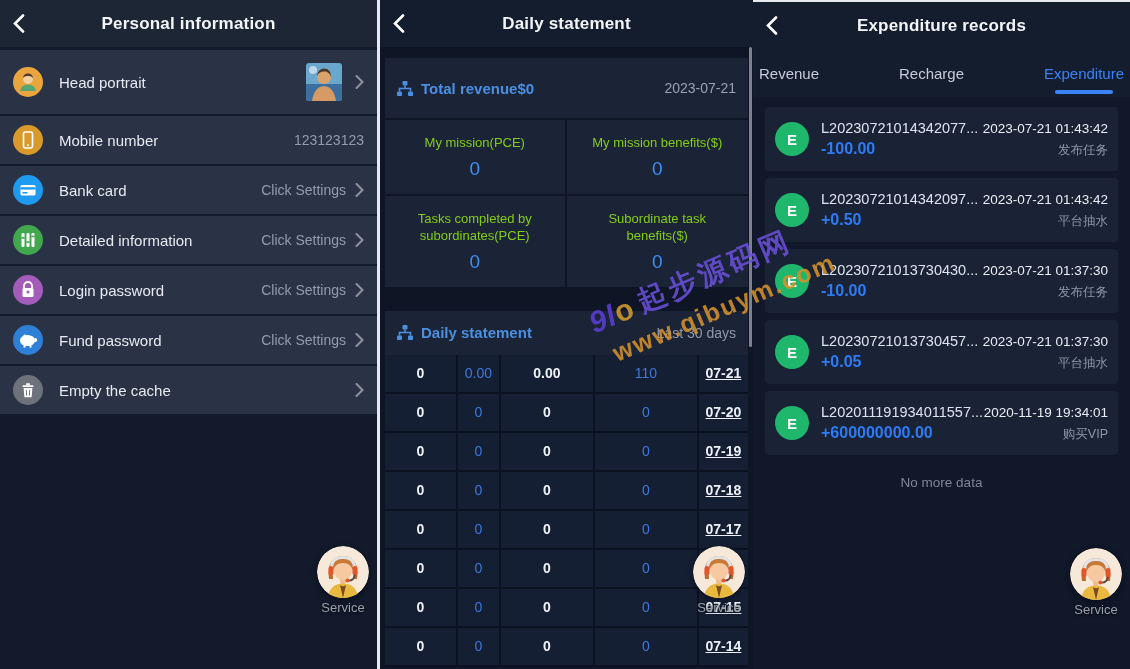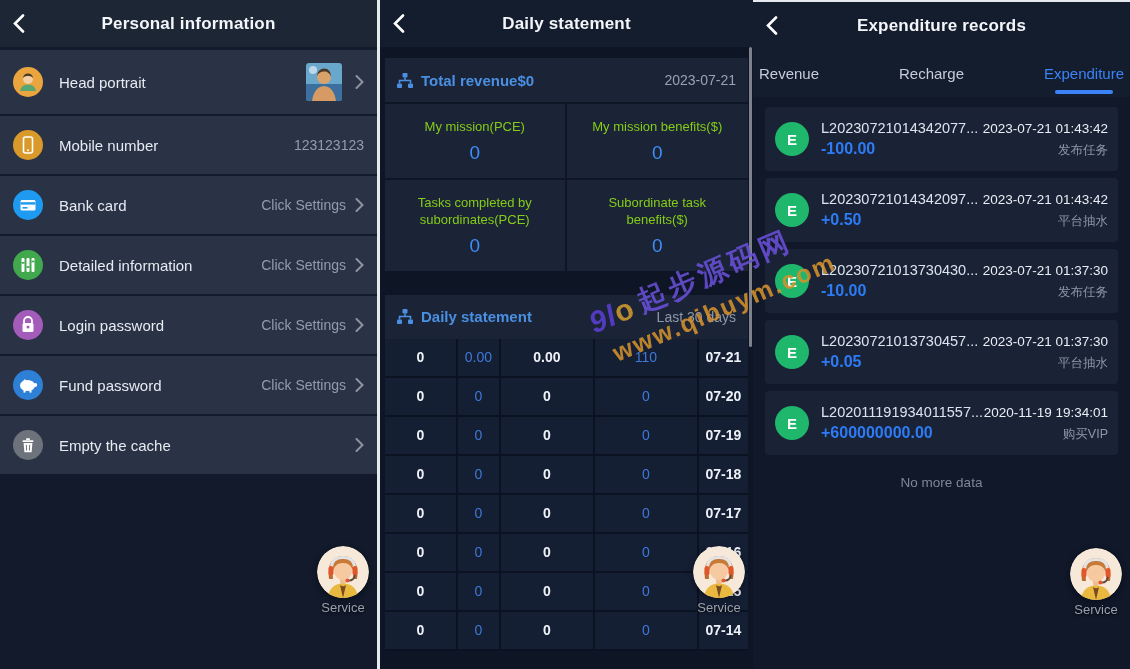--- a/index.html
+++ b/index.html
@@ -13,39 +13,39 @@
 
   
   .hdr{position:relative;height:47px;display:flex;align-items:center;justify-content:center;text-align:center;}
   #panel-personal .hdr{background:#1d2635;}
   #panel-daily .hdr,#panel-expenditure .hdr{background:#141d2d;}
   .hdr .title{color:#f3f5f9;font-size:17px;font-weight:bold;letter-spacing:.2px;}
   .back{position:absolute;left:13px;top:0;height:47px;display:flex;align-items:center;cursor:pointer;}
 
   
   .plist{margin-top:3px;}
-  .p-item{height:58px;background:#2a3245;margin-bottom:2px;display:flex;align-items:center;
+  .p-item{height:48px;background:#2a3245;margin-bottom:2px;display:flex;align-items:center;
           padding:0 13px;}
   .p-item.tall{height:64px;}
   .ic{width:30px;height:30px;margin-right:16px;flex:0 0 30px;}
   .p-label{flex:1;color:#e6eaf1;font-size:15px;}
   .p-value{color:#939cae;font-size:14px;}
   .chev{margin-left:9px;display:flex;align-items:center;}
   .avatar{width:36px;height:38px;border-radius:3px;overflow:hidden;margin-right:4px;flex:0 0 36px;}
 
   
   .service{position:absolute;right:3px;top:546px;width:62px;text-align:center;z-index:20;}
   .svc-circle{width:52px;height:52px;border-radius:50%;overflow:hidden;margin:0 auto;
               box-shadow:0 2px 6px rgba(0,0,0,.45);}
   .svc-label{margin-top:2px;font-size:13px;color:#9aa0ac;text-shadow:0 1px 3px rgba(0,0,0,.8);}
 
   
   .card{background:#1b2437;margin:0 5px;}
   .card1{margin-top:11px;}
-  .rev-row{height:44px;display:flex;align-items:center;padding:0 12px;
+  .rev-row{height:44px;display:flex;align-items:center;padding:8px 12px;
            border-bottom:2px solid #0e1626;}
   .rev-left{display:flex;align-items:center;gap:8px;color:#4a8fe2;font-size:15px;font-weight:bold;}
   .rev-date{margin-left:auto;color:#99a2b4;font-size:14px;}
   .stat-grid{display:grid;grid-template-columns:1fr 1fr;}
   .stat{text-align:center;padding:14px 10px 14px;}
   .stat:nth-child(1),.stat:nth-child(3){border-right:2px solid #0e1626;}
   .stat:nth-child(1),.stat:nth-child(2){border-bottom:2px solid #0e1626;}
   .stat .s-label{color:#84cc16;font-size:13px;line-height:1.35;}
   .stat .s-value{color:#3e8ef7;font-size:19px;margin-top:6px;}
   .card2{margin-top:24px;}
@@ -54,21 +54,21 @@
   .sec-range{margin-left:auto;color:#8f98aa;font-size:14px;}
   .dtable{margin:0 5px;}
   .thead{display:grid;grid-template-columns:20% 12% 25.8% 28.7% 13.5%;height:27px;
          background:#242e44;}
   .th{display:flex;align-items:center;justify-content:center;color:#ccd3e0;
       font-size:14px;font-weight:bold;}
   .trow{display:grid;grid-template-columns:20% 12% 25.8% 28.7% 13.5%;height:37px;
         background:#151f34;border-bottom:2px solid #0b1322;}
   .tc{display:flex;align-items:center;justify-content:center;font-size:14px;
       border-right:2px solid #0b1322;}
-  .tc:last-child{border-right:none;}
+  .tc:last-child{border-right:none;text-decoration:underline;}
   .tc.w{color:#eef2f8;font-weight:bold;}
   .tc.b{color:#3e78d8;}
   .scrollbar{position:absolute;right:1px;top:47px;width:3px;height:300px;border-radius:2px;
              background:#9095a0;opacity:.85;z-index:30;}
 
   
   .tabs{height:48px;background:#141d2e;display:flex;align-items:stretch;
         justify-content:space-between;}
   .tab{position:relative;display:flex;align-items:center;color:#c6ccd8;font-size:15px;
        cursor:pointer;padding:0 6px;}

